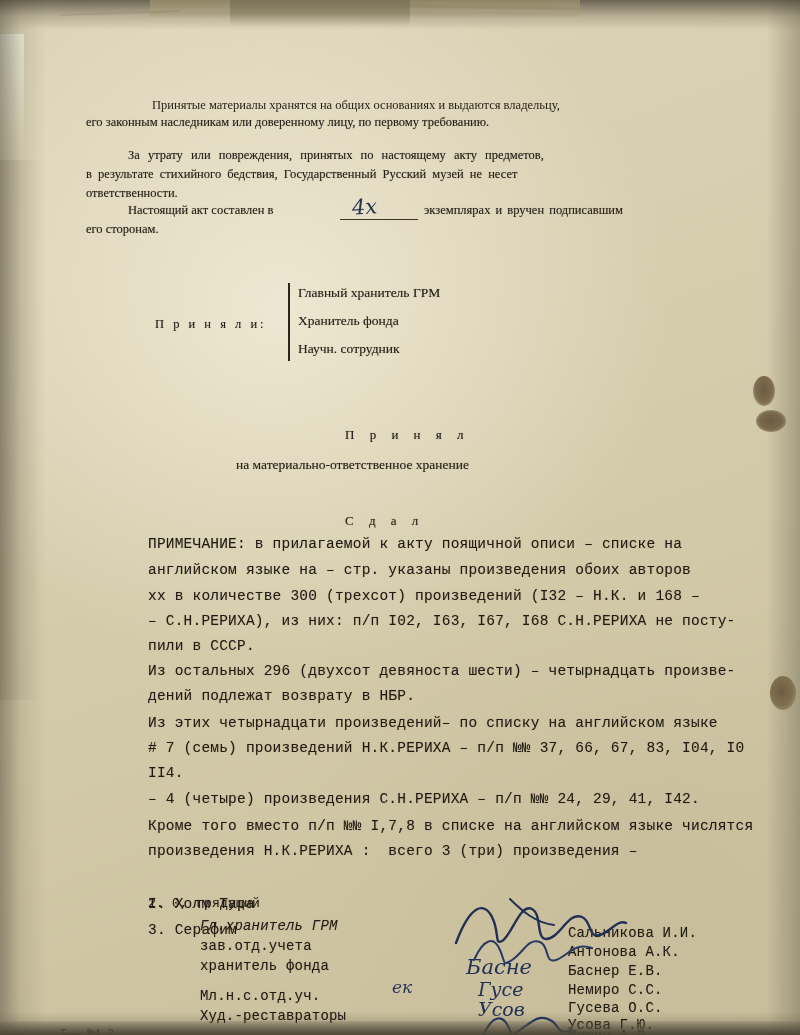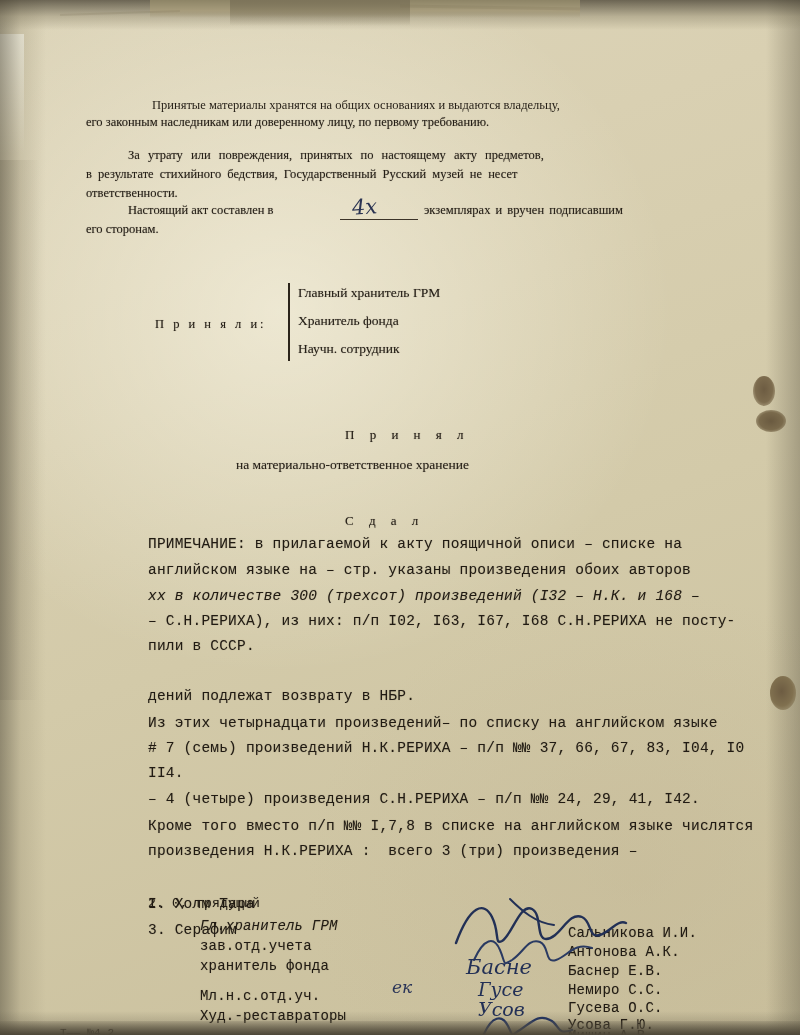--- a/index.html
+++ b/index.html
@@ -165,23 +165,24 @@
   <div class="txt bold" style="left:298px; top:313px; font-size:13.5px;">Хранитель фонда</div>
   <div class="txt bold" style="left:298px; top:341px; font-size:13.5px;">Научн. сотрудник</div>
 
   <div class="txt bold sp2" style="left:345px; top:427px; font-size:13px;">П р и н я л</div>
   <div class="txt bold" style="left:236px; top:457px; font-size:13.5px;">на материально-ответственное хранение</div>
 
   <div class="txt bold sp2" style="left:345px; top:513px; font-size:13px;text-align:center;">С д а л</div>
 
   <div class="mono" style="left:148px; top:536px; font-size:14.5px;">ПРИМЕЧАНИЕ: в прилагаемой к акту поящичной описи – списке на</div>
   <div class="mono" style="left:148px; top:562px; font-size:14.5px;">английском языке на – стр. указаны произведения обоих авторов</div>
-  <div class="mono" style="left:148px; top:588px; font-size:14.5px;font-style:italic;">хх в количестве 300 (трехсот) произведений (I32 – Н.К. и 168 –</div>
+  <div class="mono" style="left:148px; top:588px; font-size:14.5px;">хх в количестве 300 (трехсот) произведений (I32 – Н.К. и 168 –</div>
   <div class="mono" style="left:148px; top:613px; font-size:14.5px;">– С.Н.РЕРИХА), из них: п/п I02, I63, I67, I68 С.Н.РЕРИХА не посту-</div>
   <div class="mono" style="left:148px; top:638px; font-size:14.5px;">пили в СССР.</div>
+  <div class="mono" style="left:148px; top:663px; font-size:14.5px;">Из остальных 296 (двухсот девяноста шести) – четырнадцать произве-</div>
   <div class="mono" style="left:148px; top:688px; font-size:14.5px;">дений подлежат возврату в НБР.</div>
   <div class="mono" style="left:148px; top:715px; font-size:14.5px;">Из этих четырнадцати произведений– по списку на английском языке</div>
   <div class="mono" style="left:148px; top:740px; font-size:14.5px;"># 7 (семь) произведений Н.К.РЕРИХА – п/п №№ 37, 66, 67, 83, I04, I0</div>
   <div class="mono" style="left:148px; top:765px; font-size:14.5px;">II4.</div>
   <div class="mono" style="left:148px; top:791px; font-size:14.5px;">– 4 (четыре) произведения С.Н.РЕРИХА – п/п №№ 24, 29, 41, I42.</div>
   <div class="mono" style="left:148px; top:818px; font-size:14.5px;">Кроме того вместо п/п №№ I,7,8 в списке на английском языке числятся</div>
   <div class="mono" style="left:148px; top:843px; font-size:14.5px;">произведения Н.К.РЕРИХА :  всего 3 (три) произведения –</div>
 
   <div class="mono" style="left:148px; top:869px; font-size:14.5px;margin-top:27px;">I. Холм Тара</div>
   <div class="mono" style="left:148px; top:896px; font-size:13px;">2. 0, грядущий</div>

